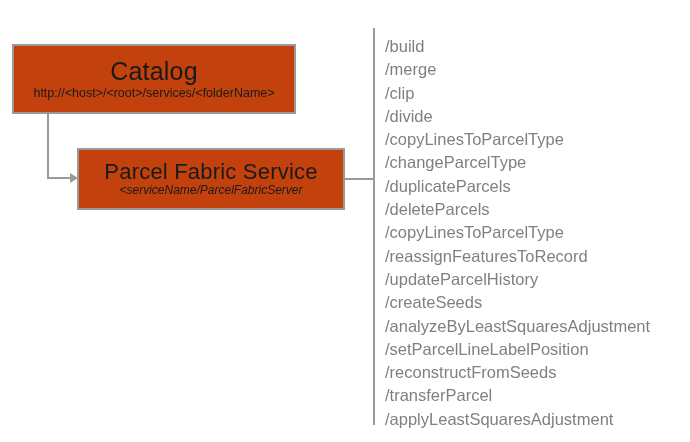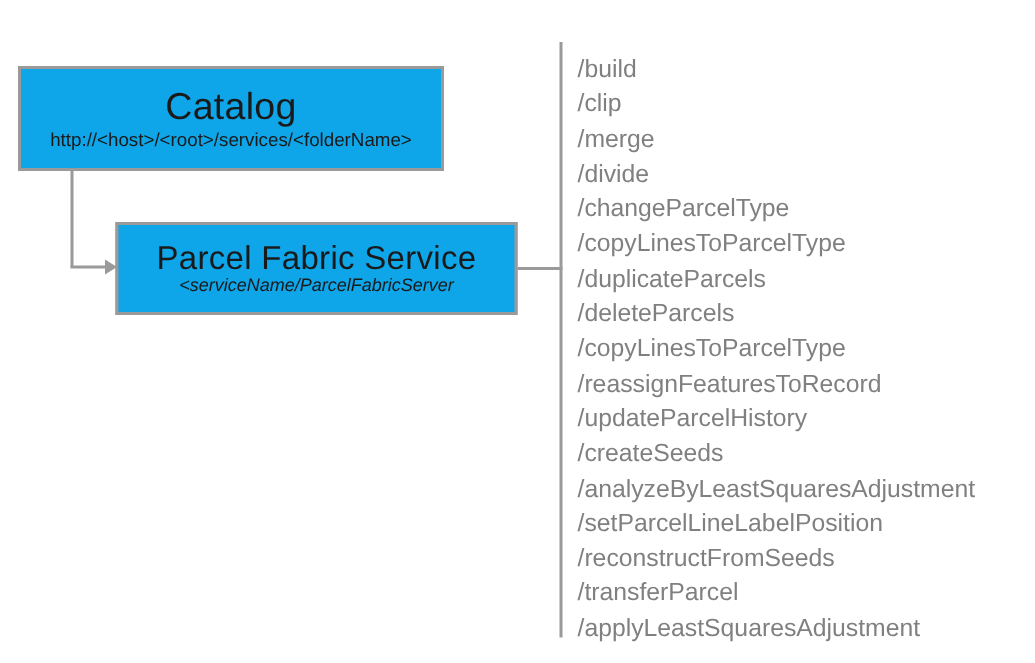--- a/index.html
+++ b/index.html
@@ -20,21 +20,21 @@
     left: 0;
     top: 0;
     width: 690px;
     height: 442px;
   }
 
   
   .node {
     position: absolute;
     box-sizing: border-box;
-    background: #0ea5e9;
+    background: #c2410c;
     border: 2px solid #9a9a9a;
     display: flex;
     flex-direction: column;
     align-items: center;
     justify-content: center;
     text-align: left;
   }
 
   #catalog-node {
     left: 12px;
@@ -148,25 +148,25 @@
     <div class="node-title">Parcel Fabric Service</div>
     <div class="node-subtitle">&lt;serviceName/ParcelFabricServer</div>
   </div>
 
   <div class="connector-line" id="connector-service-horizontal"></div>
 
   <div class="connector-line" id="operations-divider"></div>
 
   <ul id="operations-list">
       <li>/build</li>
+      <li>/merge</li>
       <li>/clip</li>
-      <li>/merge</li>
       <li>/divide</li>
+      <li>/copyLinesToParcelType</li>
       <li>/changeParcelType</li>
-      <li>/copyLinesToParcelType</li>
       <li>/duplicateParcels</li>
       <li>/deleteParcels</li>
       <li>/copyLinesToParcelType</li>
       <li>/reassignFeaturesToRecord</li>
       <li>/updateParcelHistory</li>
       <li>/createSeeds</li>
       <li>/analyzeByLeastSquaresAdjustment</li>
       <li>/setParcelLineLabelPosition</li>
       <li>/reconstructFromSeeds</li>
       <li>/transferParcel</li>

